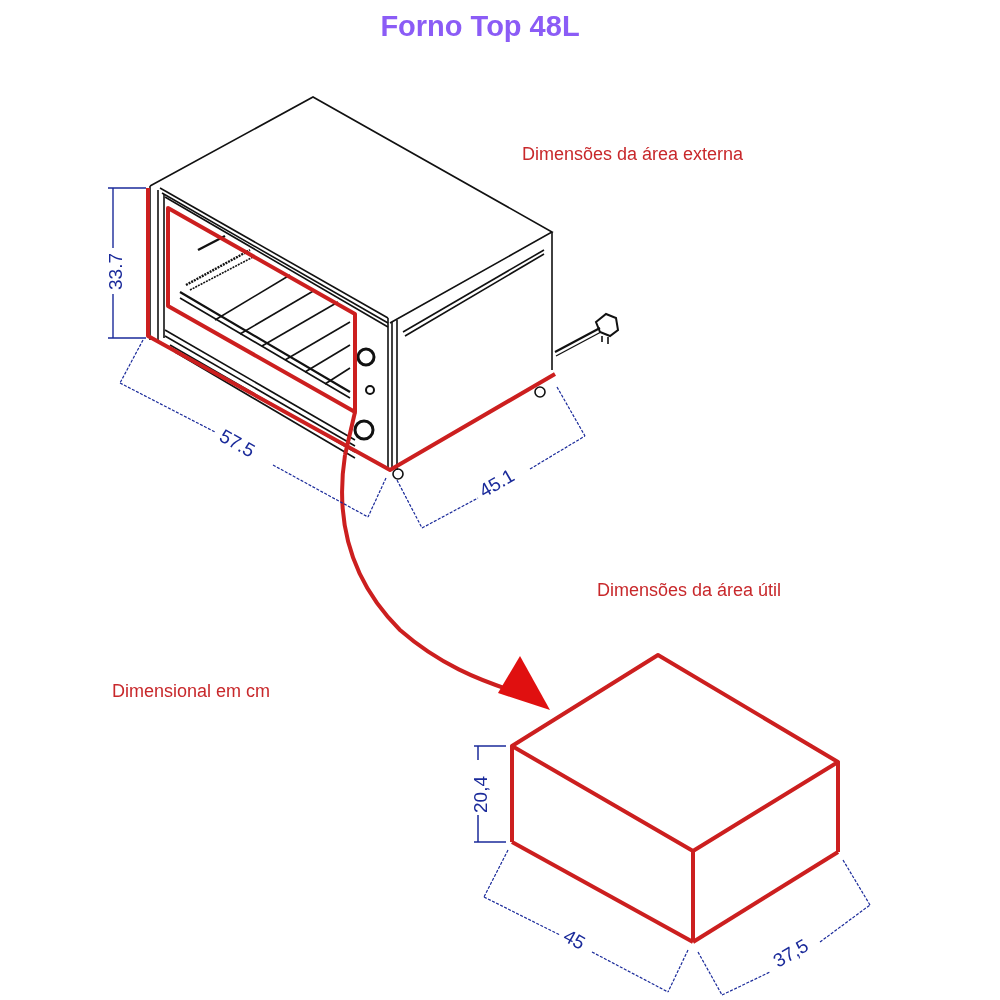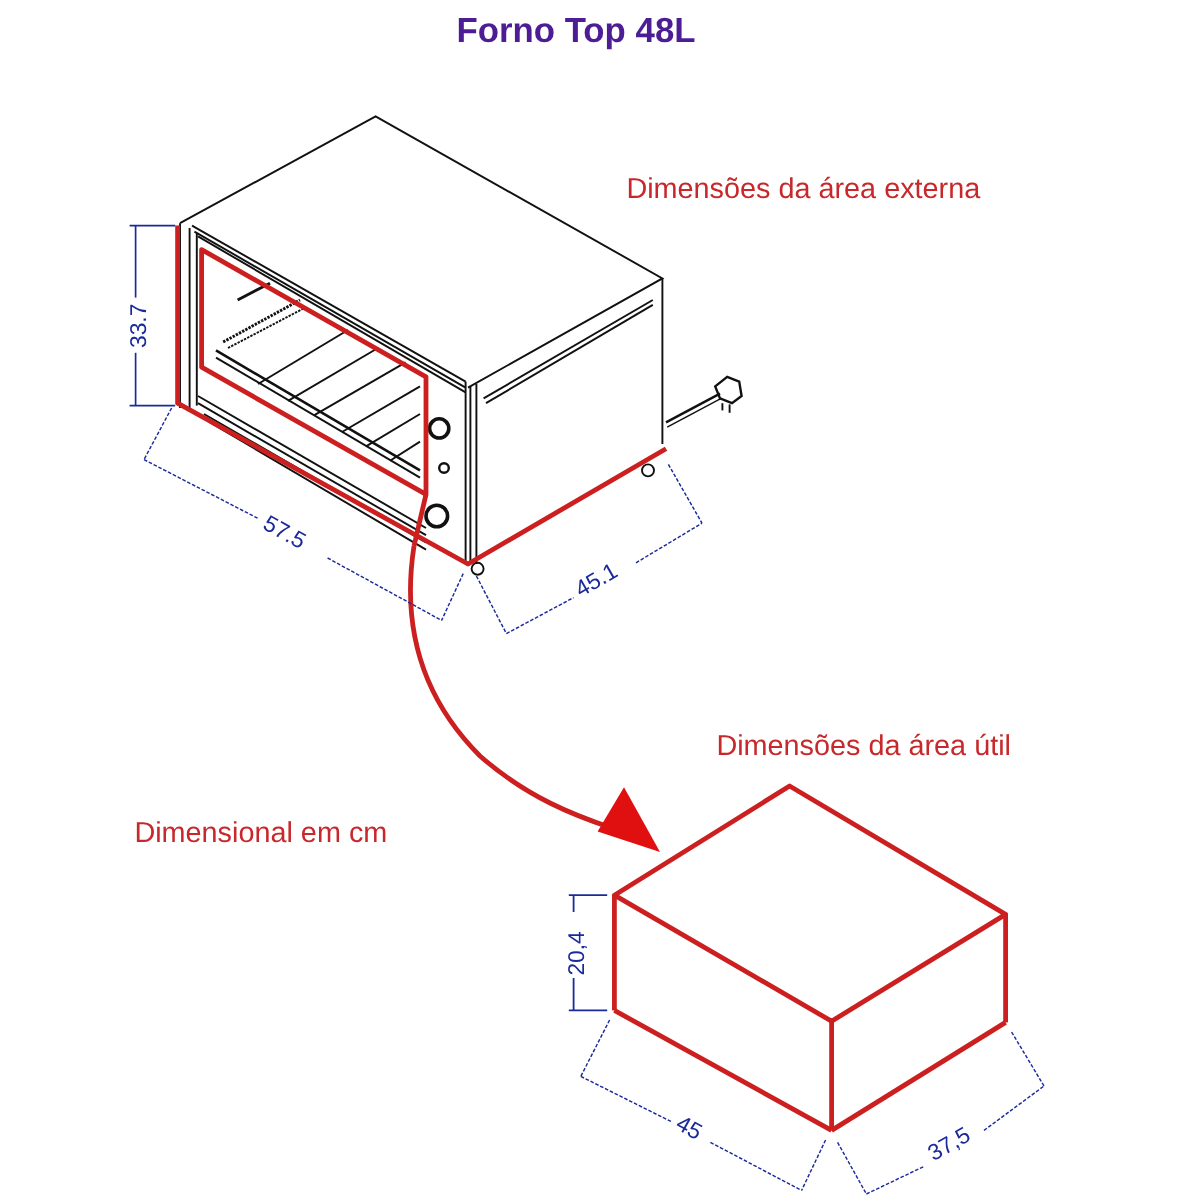--- a/index.html
+++ b/index.html
@@ -1,36 +1,36 @@
 <!DOCTYPE html>
 <html><head>
 <meta charset="utf-8">
 <style>
   html, body { margin: 0; padding: 0; background: #ffffff; }
   .page { position: relative; width: 1000px; height: 1000px; overflow: hidden; background: #ffffff; }
   .title {
     position: absolute; left: 0; top: 10px; width: 960px; text-align: center;
-    font-family: "Liberation Sans", sans-serif; font-weight: bold; font-size: 29px; color: #4c1d95;
+    font-family: "Liberation Sans", sans-serif; font-weight: bold; font-size: 29px; color: #8b5cf6;
   }
   .label-red {
-    position: absolute; font-family: "Liberation Sans", sans-serif; font-size: 24px;
+    position: absolute; font-family: "Liberation Sans", sans-serif; font-size: 18px;
     color: #c8282b; white-space: nowrap;
   }
   svg.drawing { position: absolute; left: 0; top: 0; }
   .dimtext { font-family: "Liberation Sans", sans-serif; font-size: 19px; fill: #1a2a9a; }
 </style>
 </head>
 <body>
 
 <div class="page">
 
   <div class="title">Forno Top 48L</div>
 
   <div class="label-red" style="left:522px; top:144px;">Dimensões da área externa</div>
-  <div class="label-red" style="left:597px; top:608px;">Dimensões da área útil</div>
+  <div class="label-red" style="left:597px; top:580px;">Dimensões da área útil</div>
   <div class="label-red" style="left:112px; top:681px;">Dimensional em cm</div>
 
   <svg class="drawing" width="1000" height="1000" viewBox="0 0 1000 1000">
 
     <g stroke="#111" fill="none" stroke-width="1.6">
 
       <polyline points="150,186 313,97 552,232 390,323"></polyline>
 
       <line x1="552" y1="232" x2="552" y2="370"></line>
       <line x1="397" y1="320" x2="397" y2="470"></line>

